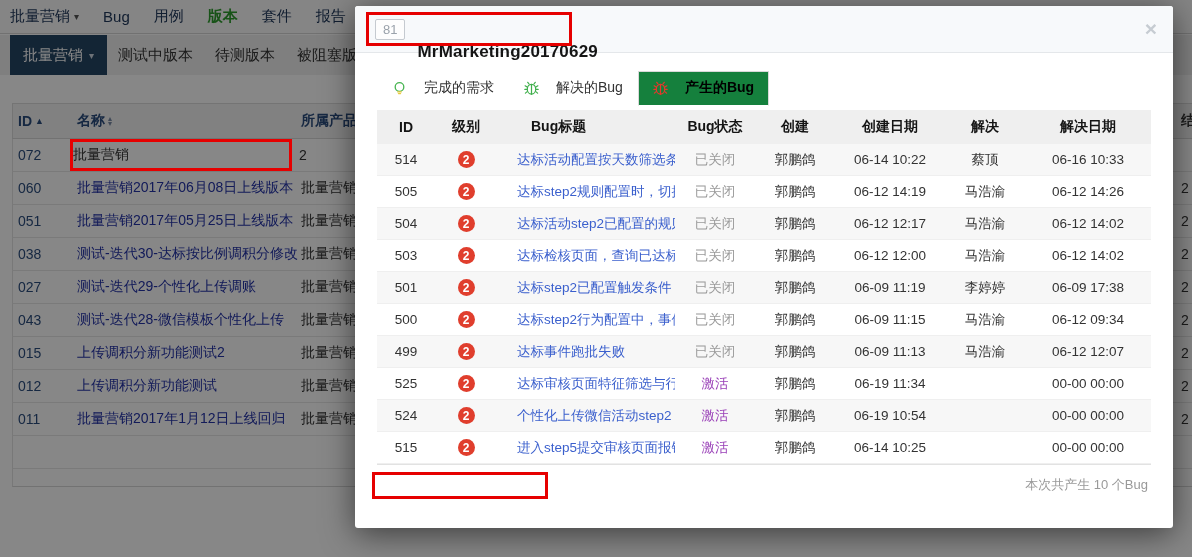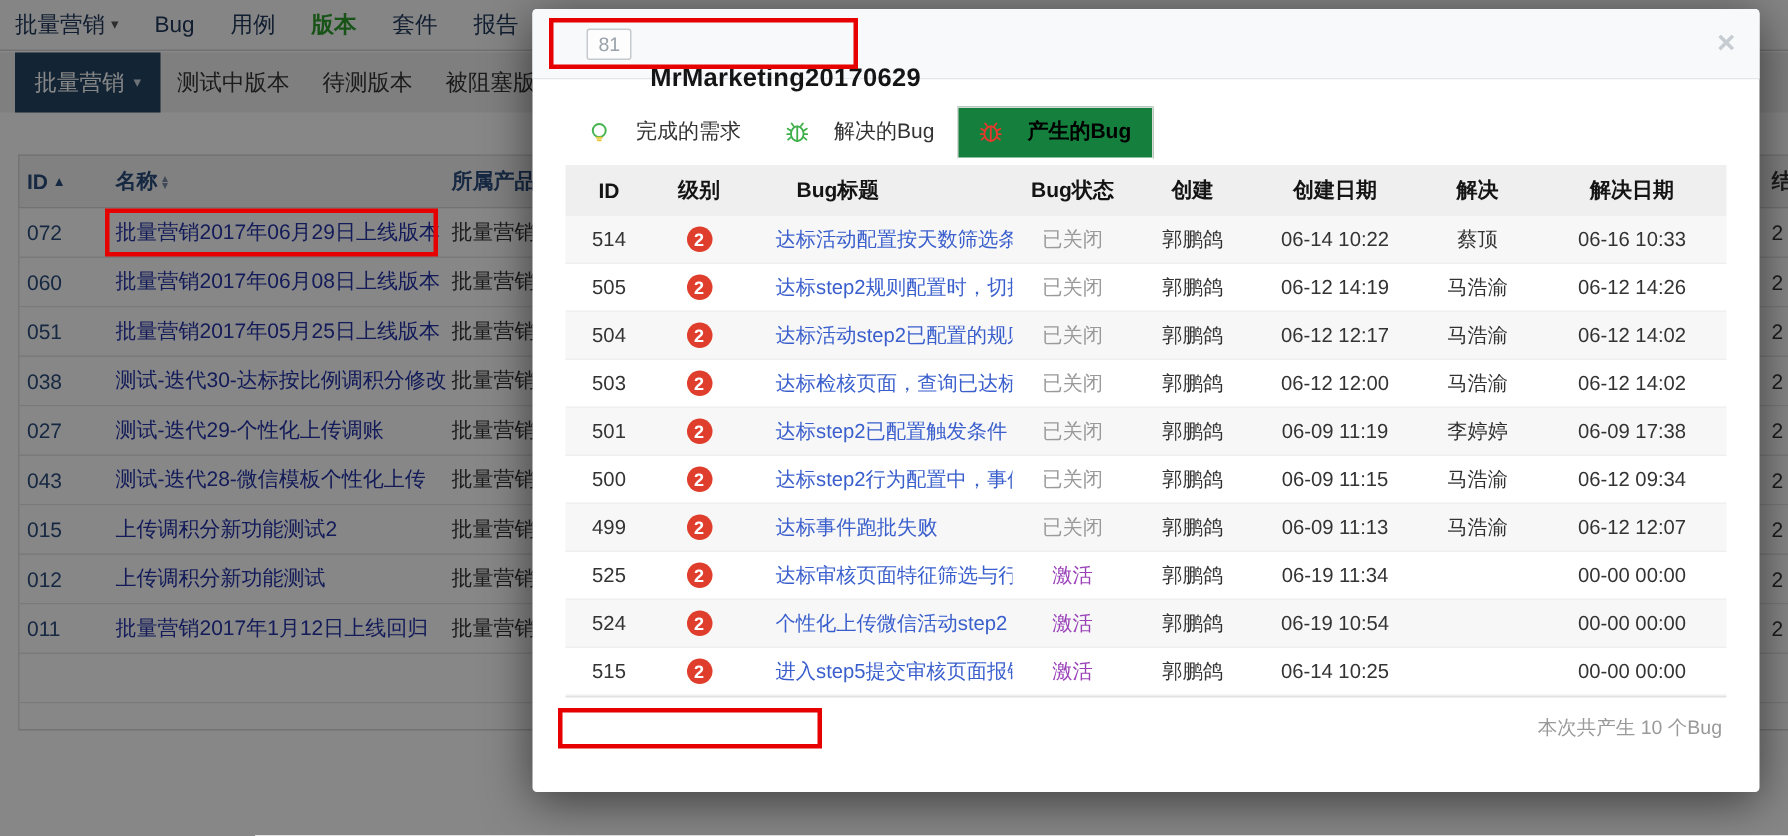--- a/index.html
+++ b/index.html
@@ -54,21 +54,21 @@
   
   .dim { position:absolute; inset:0; background:rgba(0,0,0,0.47); z-index:10; }
 
   
   .modal {
     position:absolute; left:355px; top:6px; width:818px; height:522px;
     background:#fff; border-radius:3px; box-shadow:0 6px 32px rgba(0,0,0,0.55); z-index:20;
   }
   .modal-header {
     height:47px; background:#f7f9fb; border-bottom:1px solid #e4e7ea;
-    border-radius:3px 3px 0 0; display:flex; align-items:center; padding:0 36px; position:relative;
+    border-radius:3px 3px 0 0; display:flex; align-items:center; padding:0 20px; position:relative;
   }
   .badge {
     border:1px solid #c5cad0; color:#9aa2ab; font-size:13px; padding:2px 7px;
     border-radius:2px; background:#fdfdfd;
   }
   .mtitle { font-size:17px; font-weight:bold; color:#151515; margin-left:12px; letter-spacing:0.2px;margin-top:45px; }
   .mclose {
     position:absolute; top:12px; right:16px; color:#c6ccd2; font-size:21px;
     font-weight:bold; line-height:1; cursor:pointer;
   }
@@ -166,21 +166,20 @@
     <div class="hcell hprod">
       <span>所属产品</span>
     </div>
     <div class="hcell vclip">
       <span>结</span>
     </div>
   </div>
   <div id="vrows">
       <div class="vrow">
         <div class="vid">072</div>
-        <div class="vname">批量营销2017年06月29日上线版本</div>
         <div class="vprod">批量营销</div>
         <div class="vclip">2</div>
       </div>
       <div class="vrow">
         <div class="vid">060</div>
         <div class="vname">批量营销2017年06月08日上线版本</div>
         <div class="vprod">批量营销</div>
         <div class="vclip">2</div>
       </div>
       <div class="vrow">

